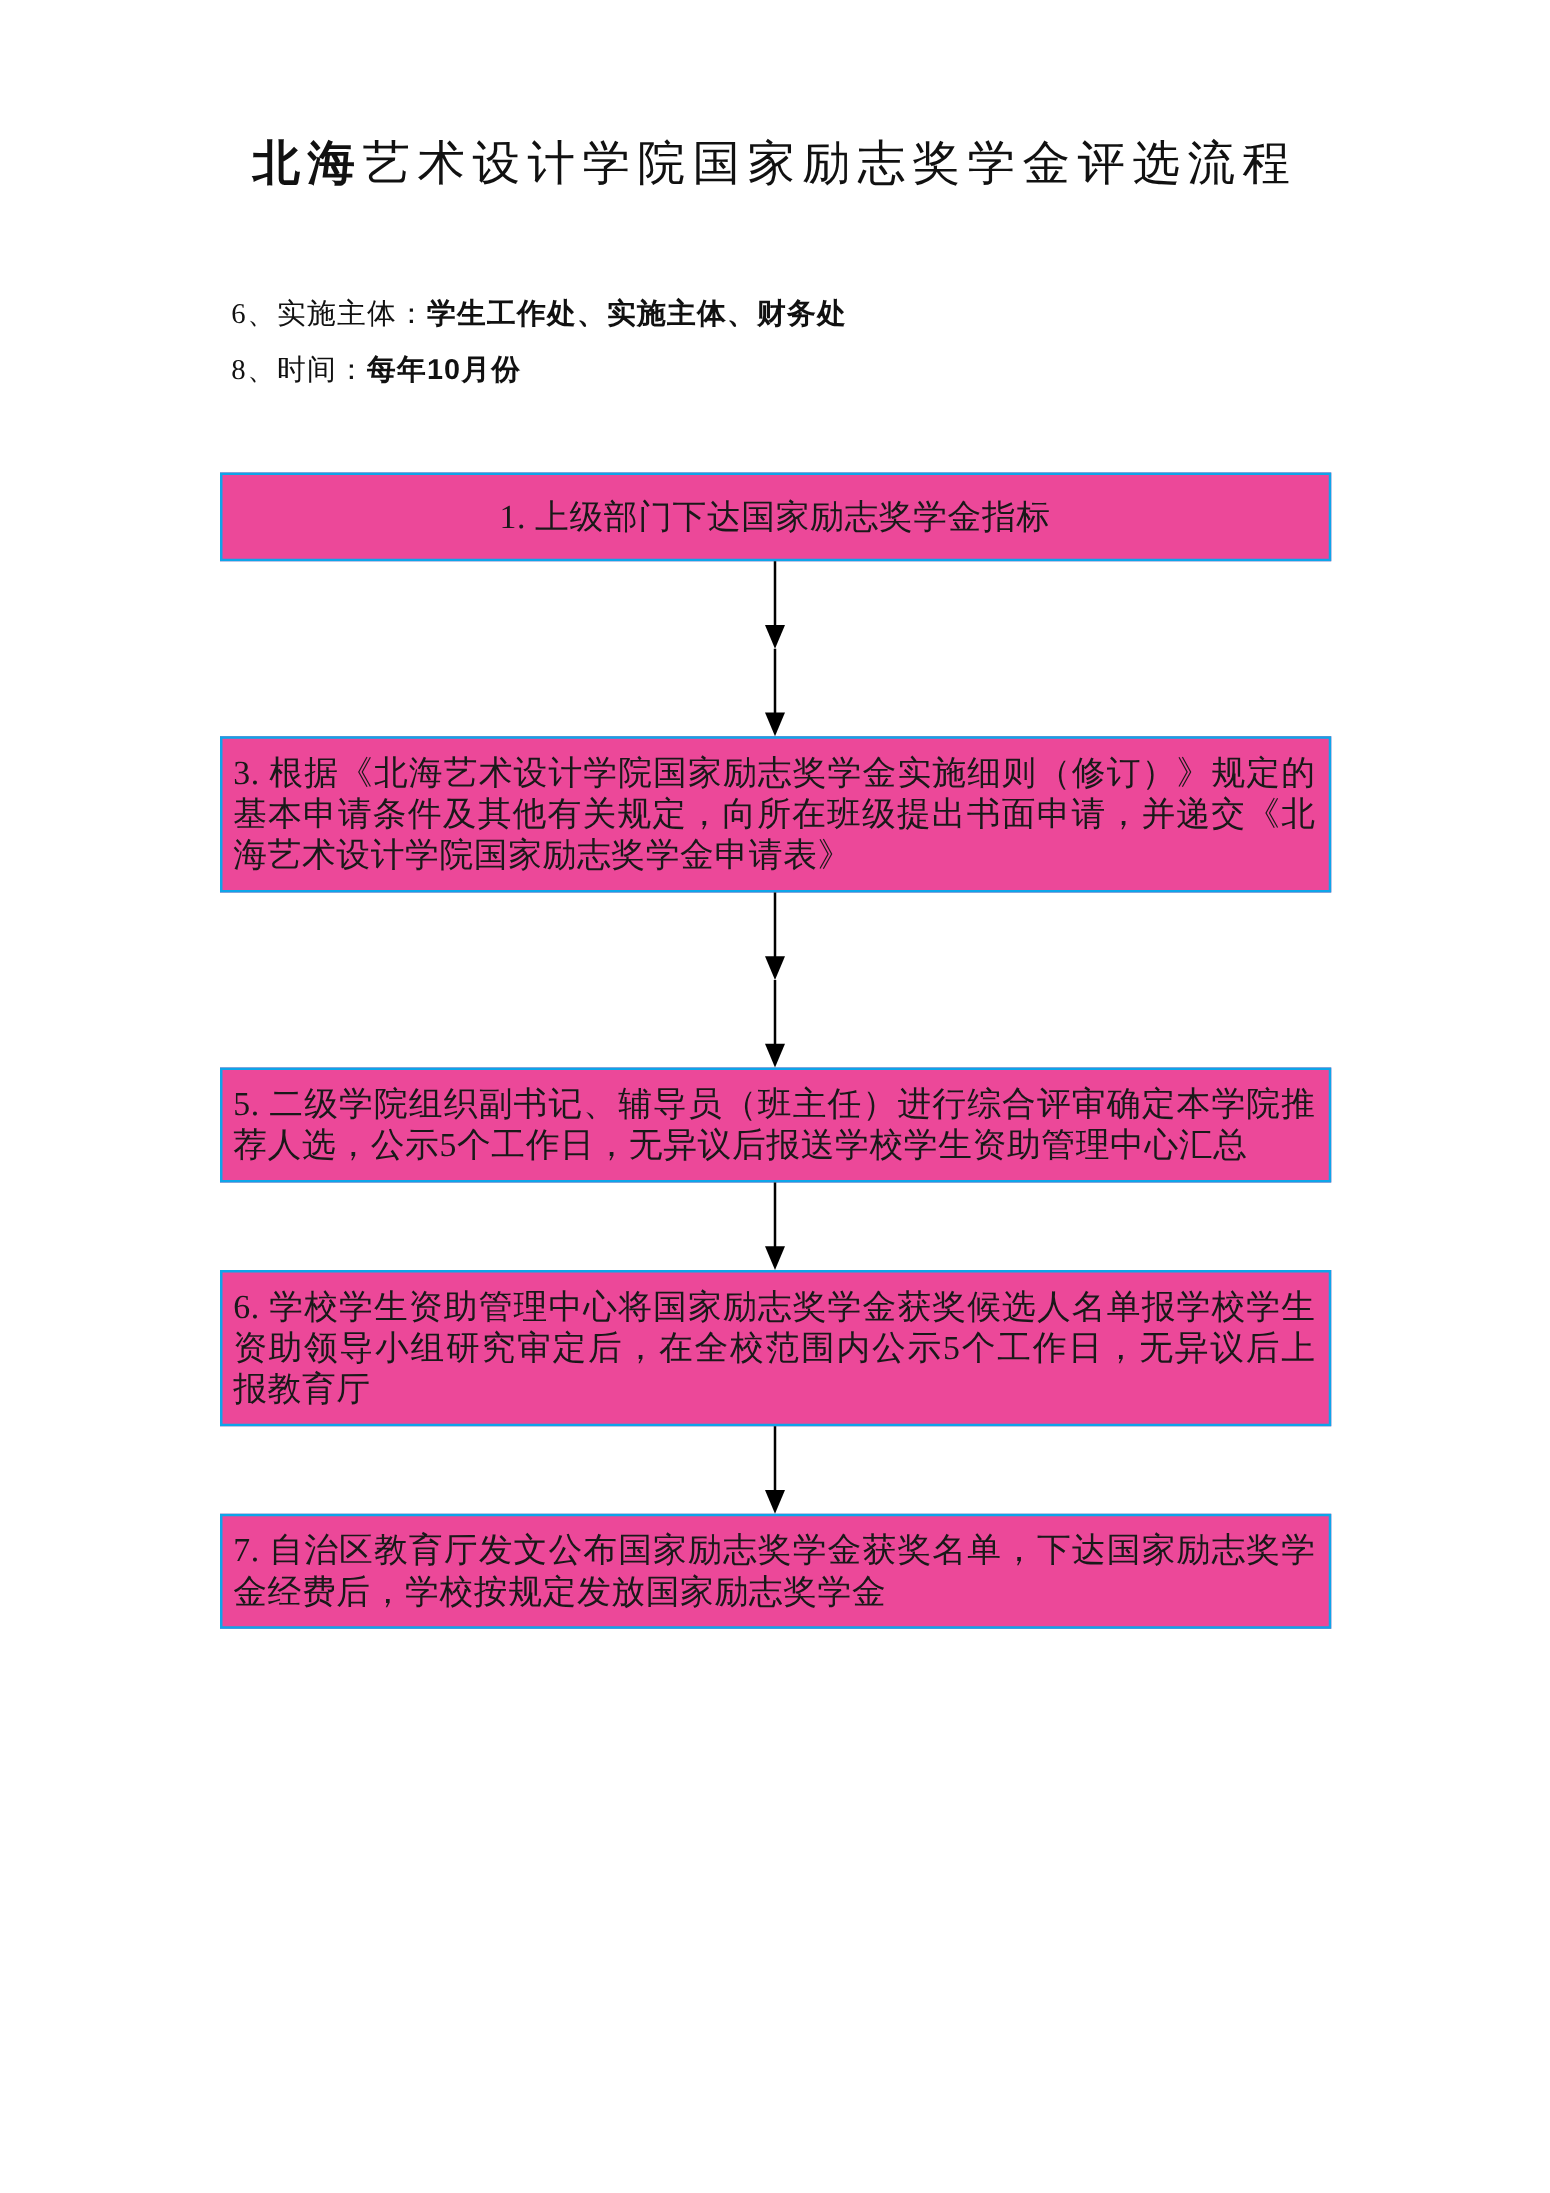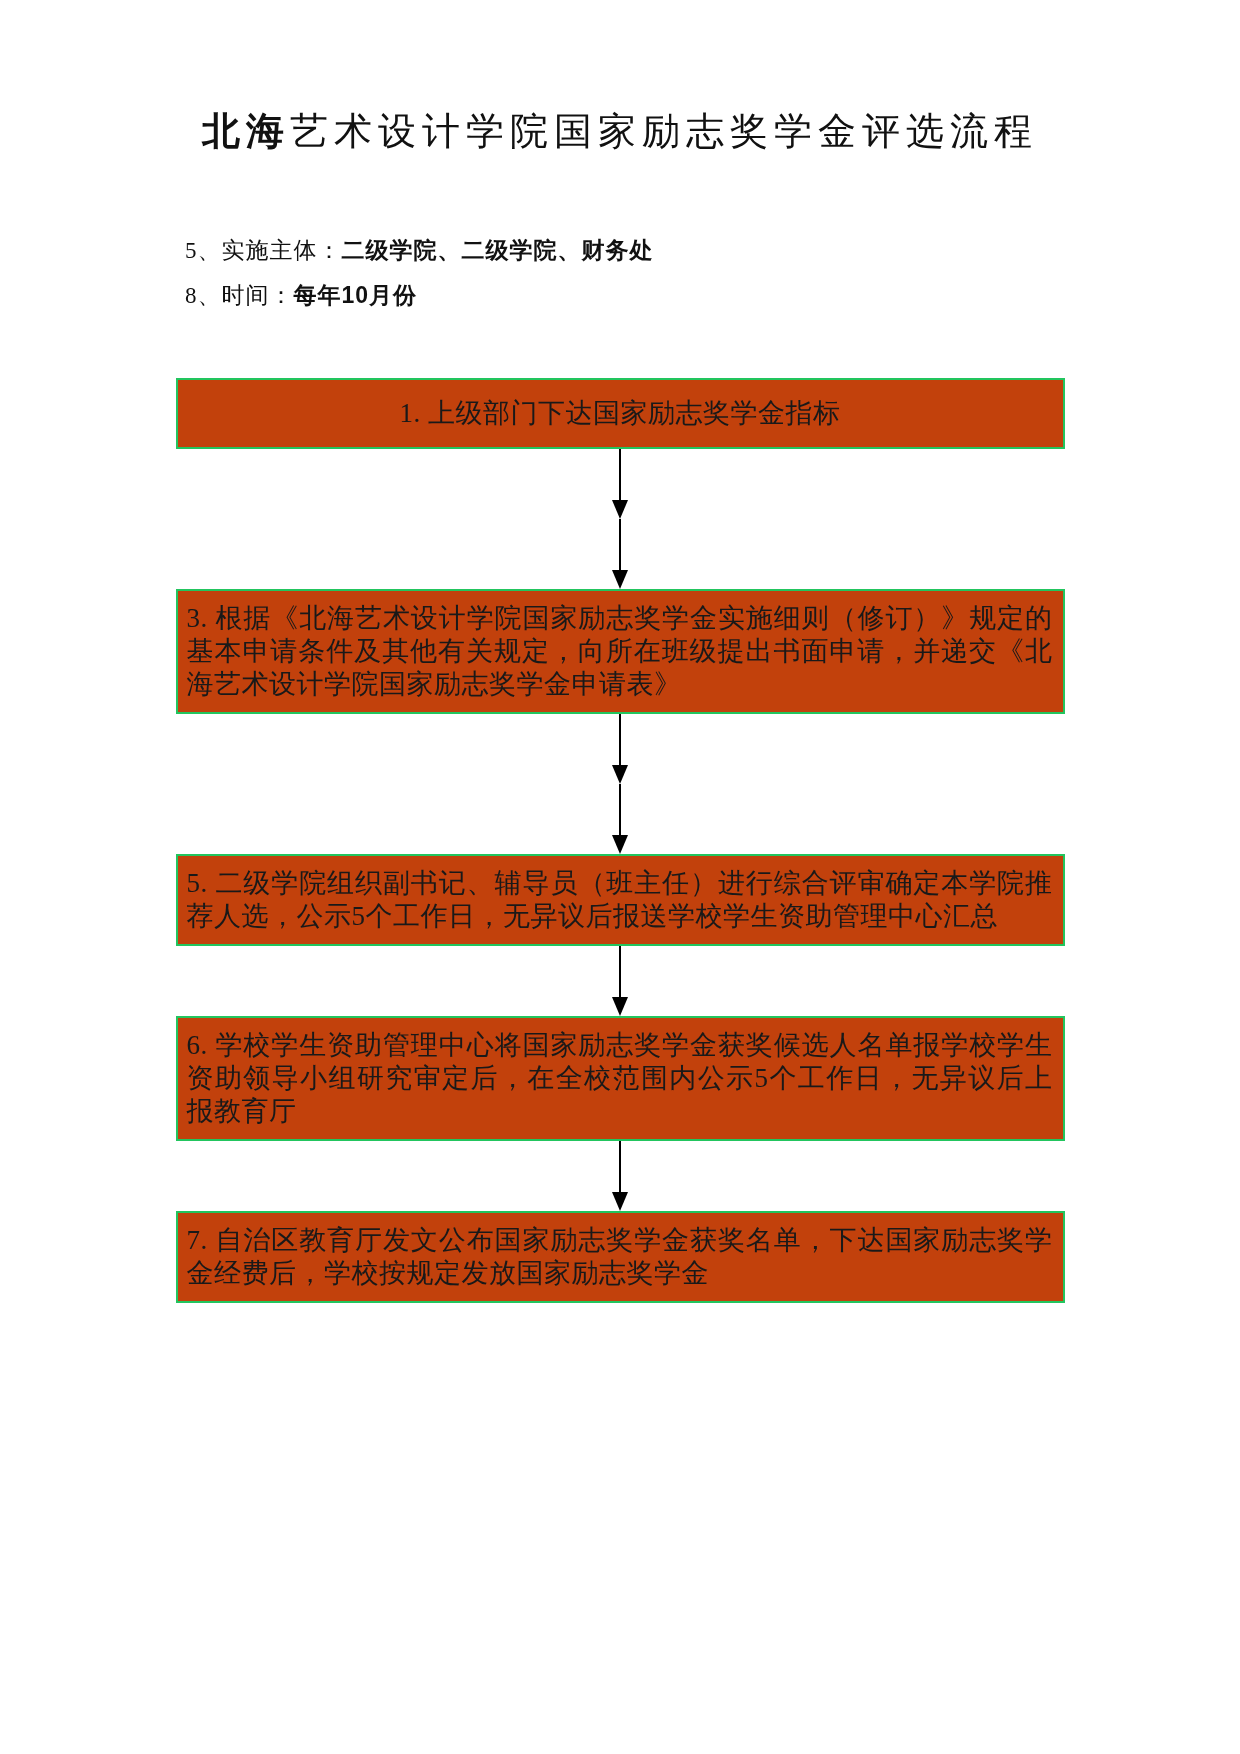--- a/index.html
+++ b/index.html
@@ -41,22 +41,22 @@
     font-family: "Liberation Sans", sans-serif;
     font-weight: 700;
   }
   .flow {
     width: 889px;
     margin: 60px auto 0;
   }
   .flow-box {
     box-sizing: border-box;
     width: 100%;
-    border: 2px solid #22c55e;
-    background: #c2410c;
+    border: 2px solid #0ea5e9;
+    background: #ec4899;
     padding: 11px 10px 11px 9px;
     font-size: 27px;
     line-height: 33px;
     letter-spacing: 0.5px;
     color: #191919;
     text-align: justify;
     text-align-last: left;
   }
   .flow-box.center-text {
     display: flex;
@@ -94,21 +94,21 @@
   }
 </style>
 </head>
 <body>
 
 <div class="page">
 
   <h1 class="title"><span class="title-strong">北海</span><span>艺术设计学院国家励志奖学金评选流程</span></h1>
 
   <div class="meta">
-    <p class="meta-item"><span class="meta-prefix">5、实施主体：</span><span class="meta-value">二级学院、二级学院、财务处</span></p>
+    <p class="meta-item"><span class="meta-prefix">6、实施主体：</span><span class="meta-value">学生工作处、实施主体、财务处</span></p>
     <p class="meta-item"><span class="meta-prefix">8、时间：</span><span class="meta-value">每年10月份</span></p>
   </div>
 
   <div class="flow">
 
     <div class="flow-box center-text">
         <span>1. 上级部门下达国家励志奖学金指标</span>
       </div>
 
     <div class="flow-arrow">

